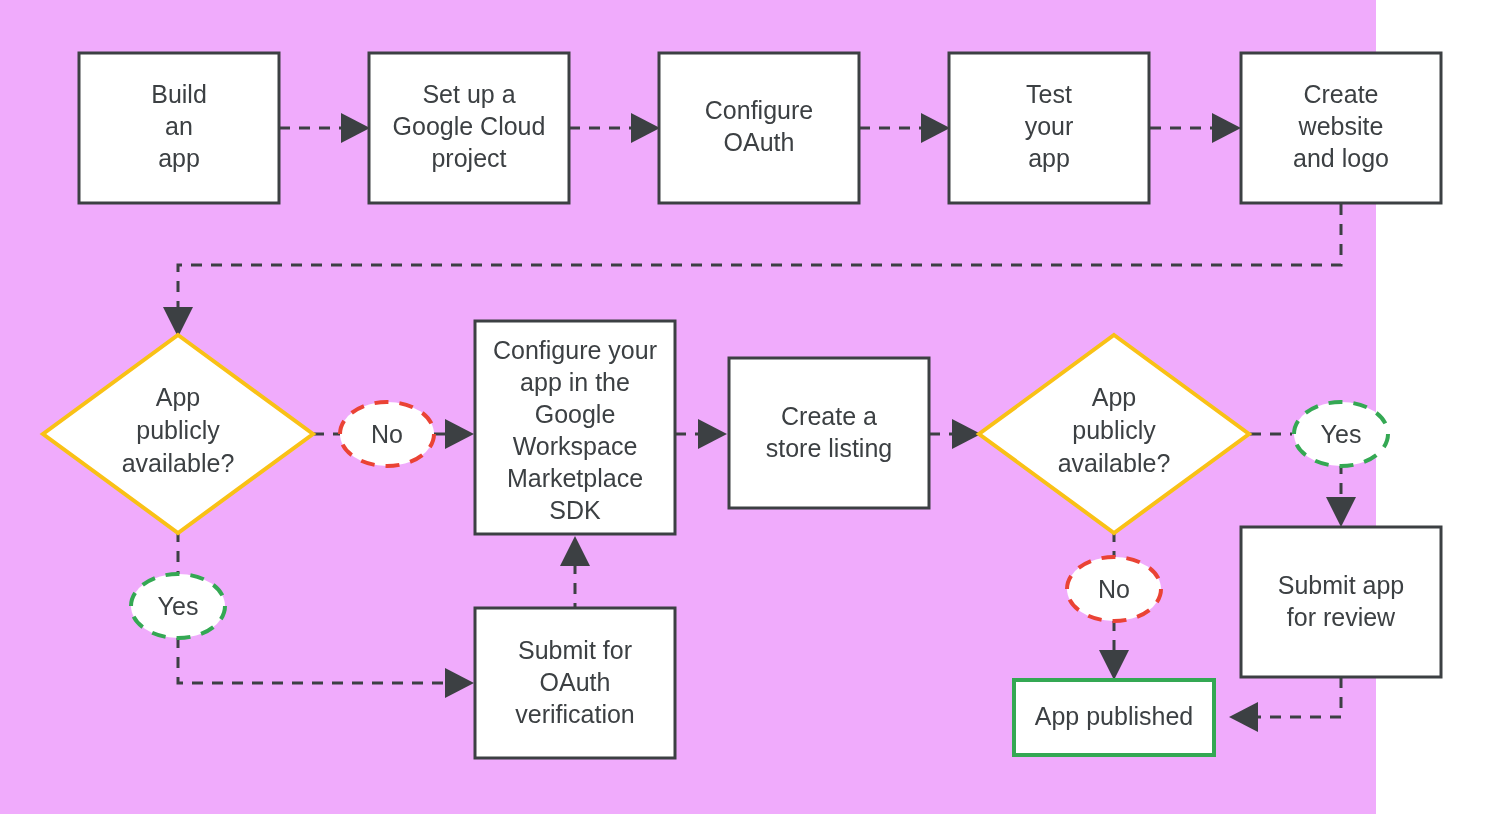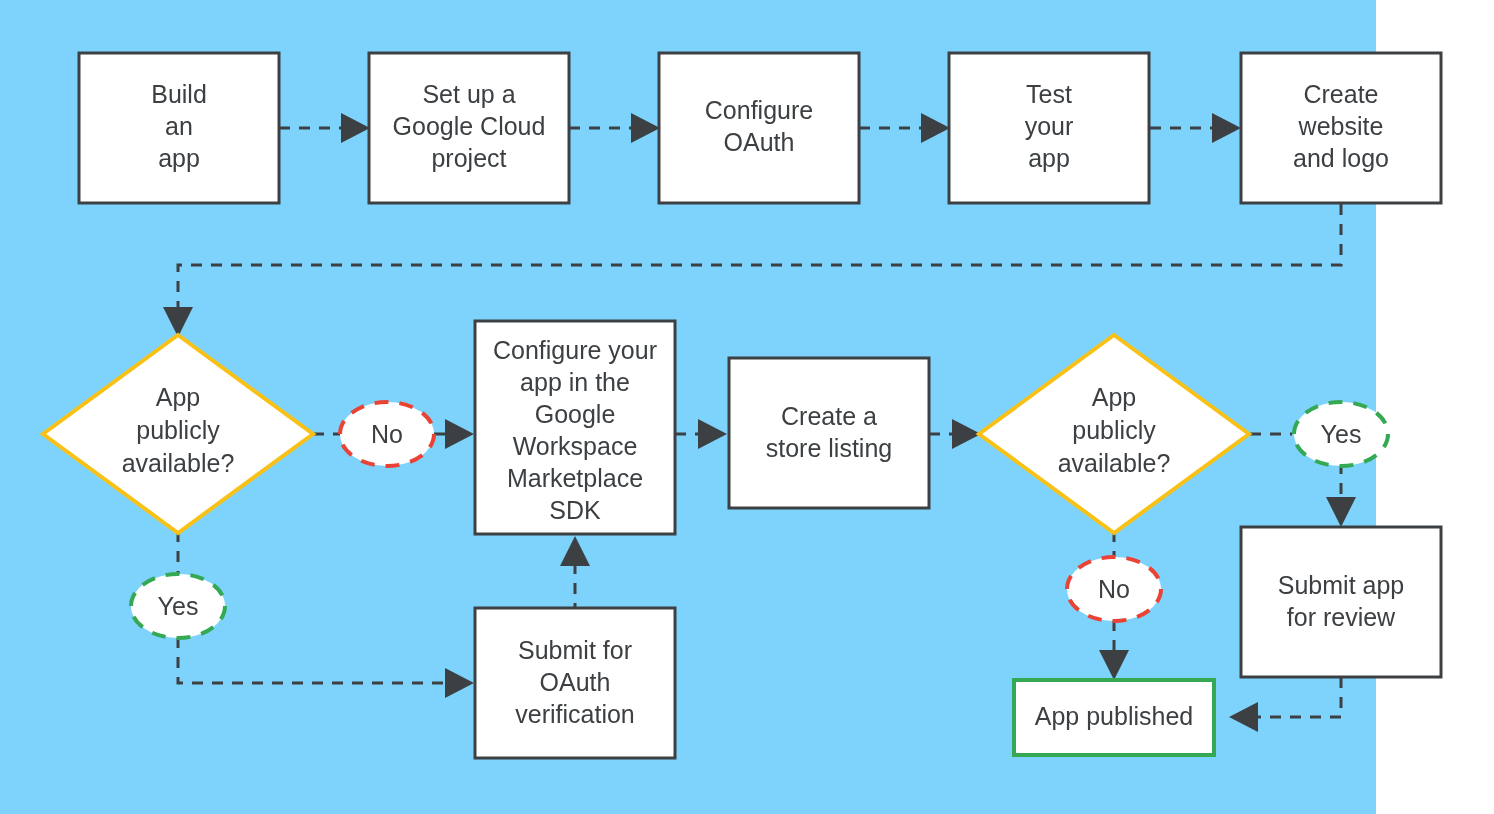--- a/index.html
+++ b/index.html
@@ -10,21 +10,21 @@
   body {
     width: 1494px;
     height: 814px;
     font-family: "Liberation Sans", sans-serif;
     overflow: hidden;
   }
   #flowchart-root {
     position: relative;
     width: 1376px;
     height: 814px;
-    background: #7dd3fc;
+    background: #f0abfc;
   }
   svg#flow {
     display: block;
     width: 1494px;
     height: 814px;
   }
   .node-box {
     fill: #ffffff;
     stroke: #3C4043;
     stroke-width: 3;

